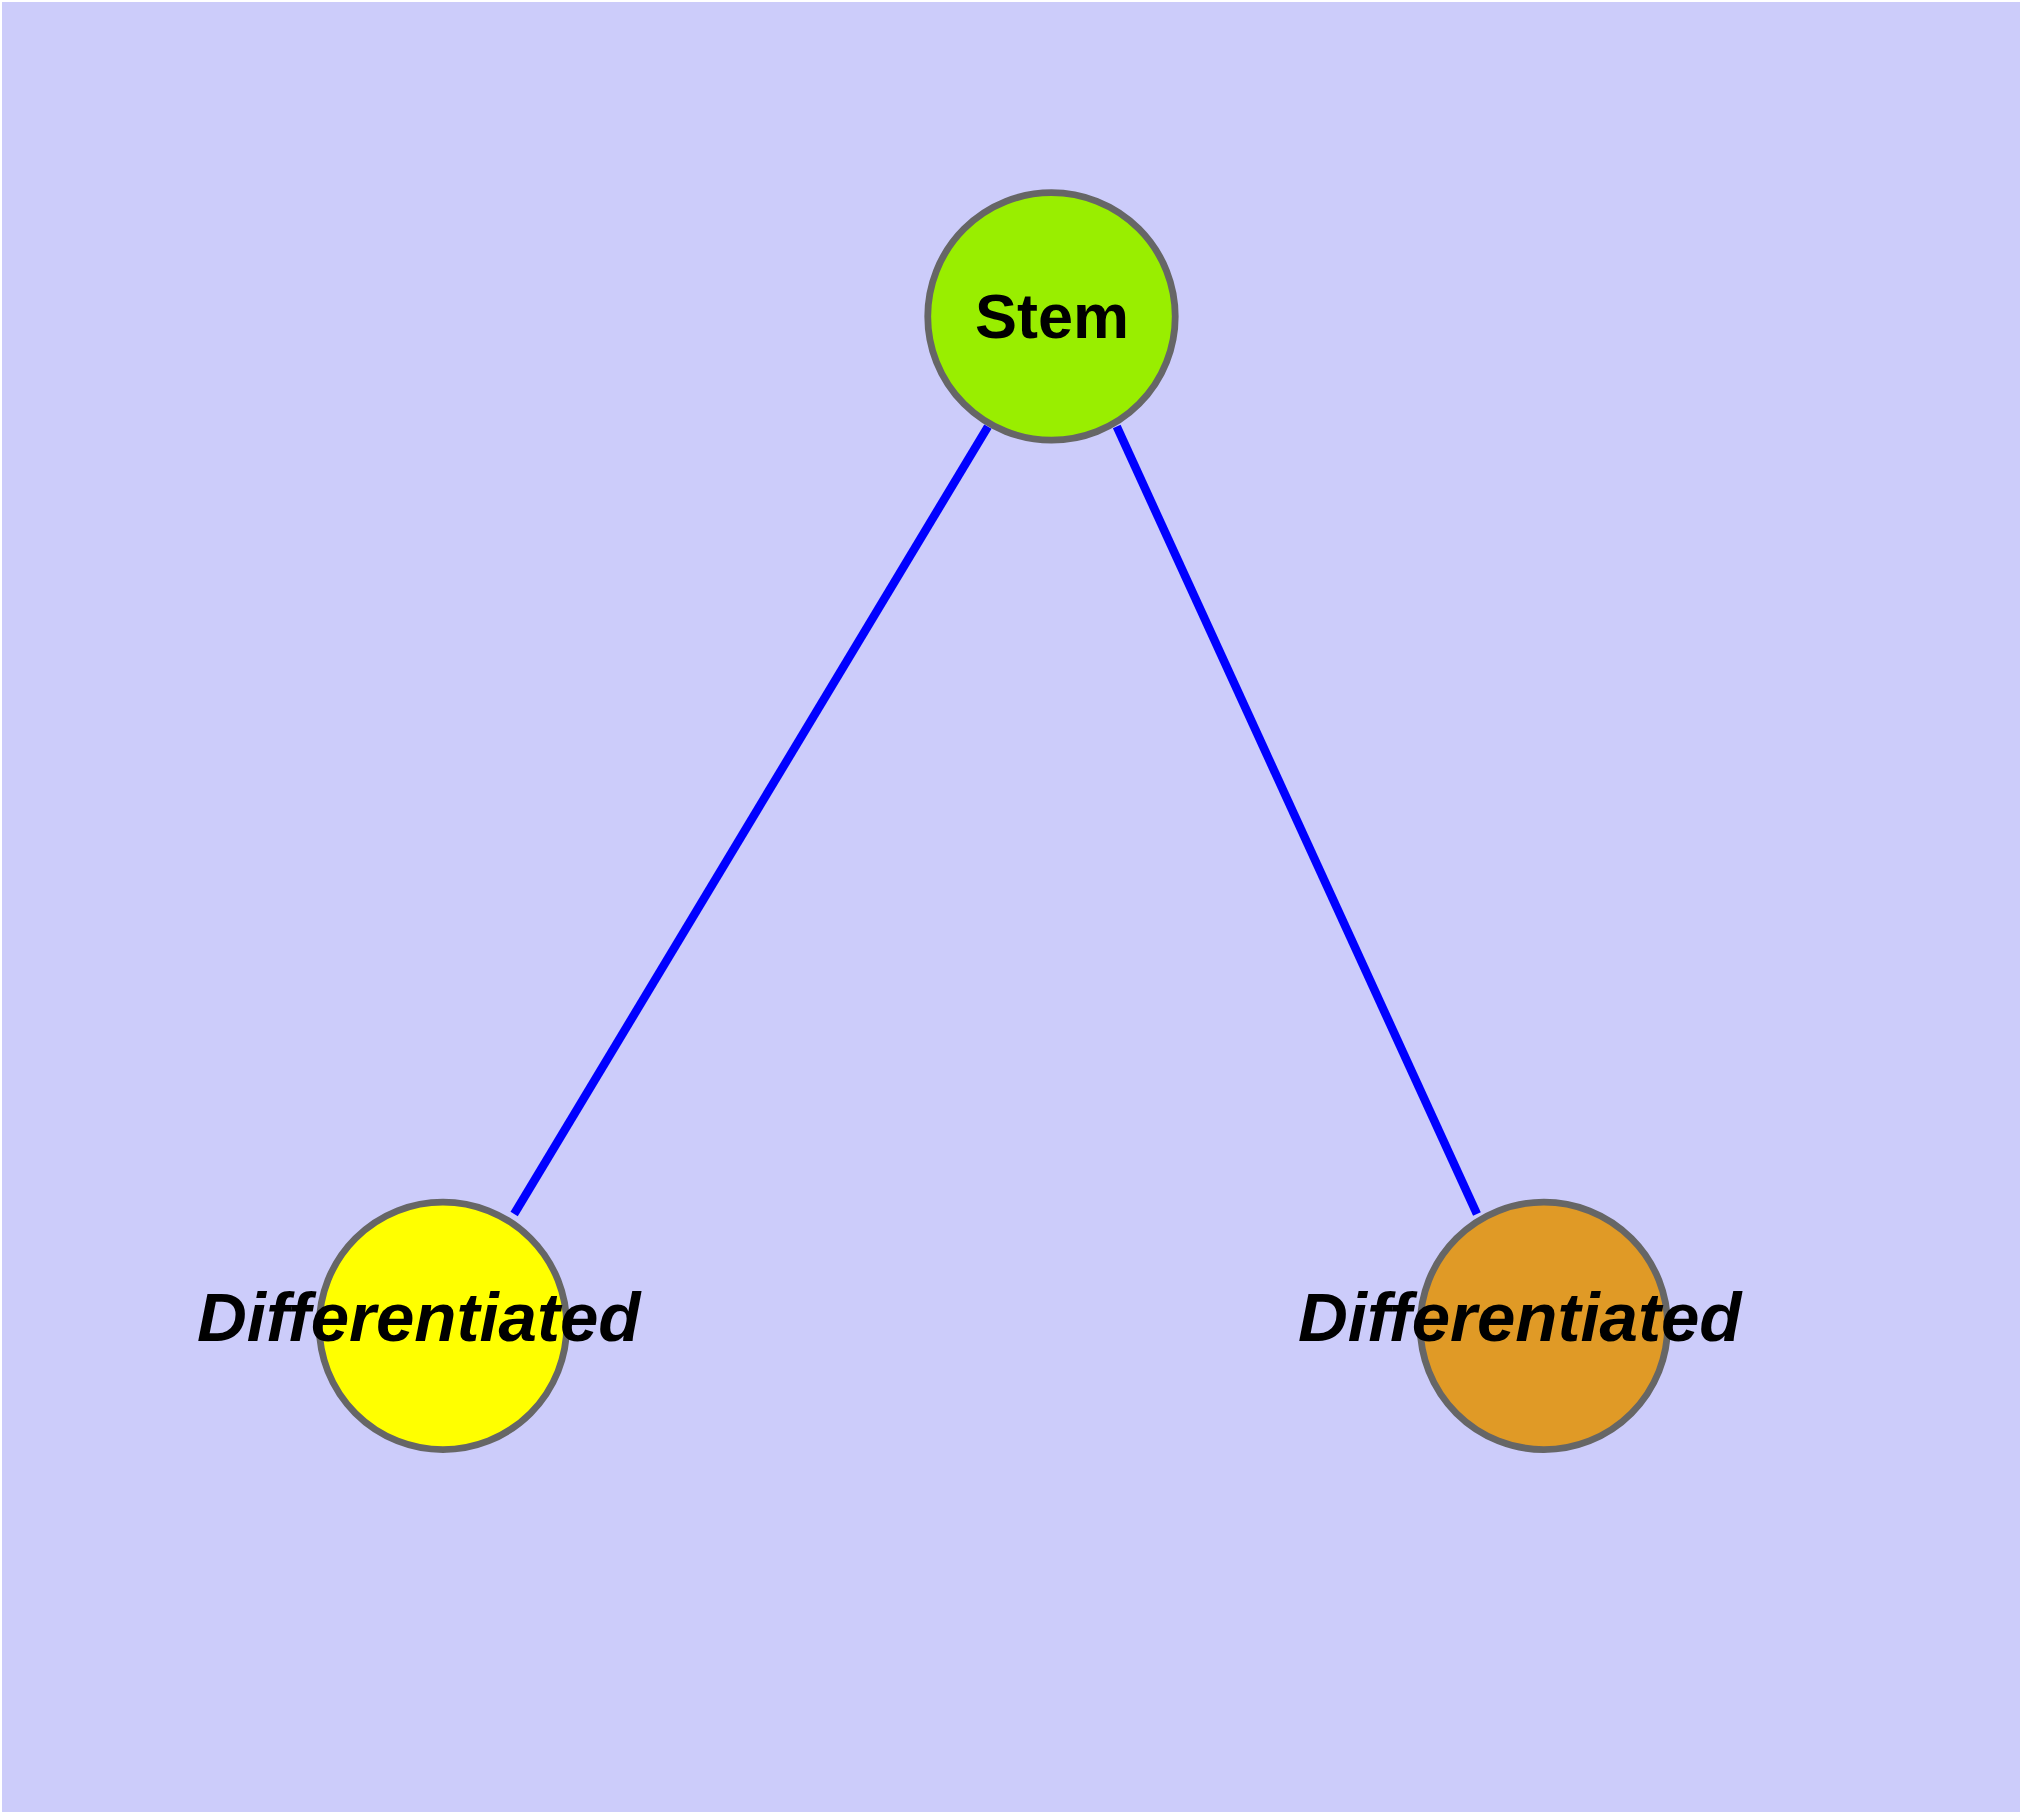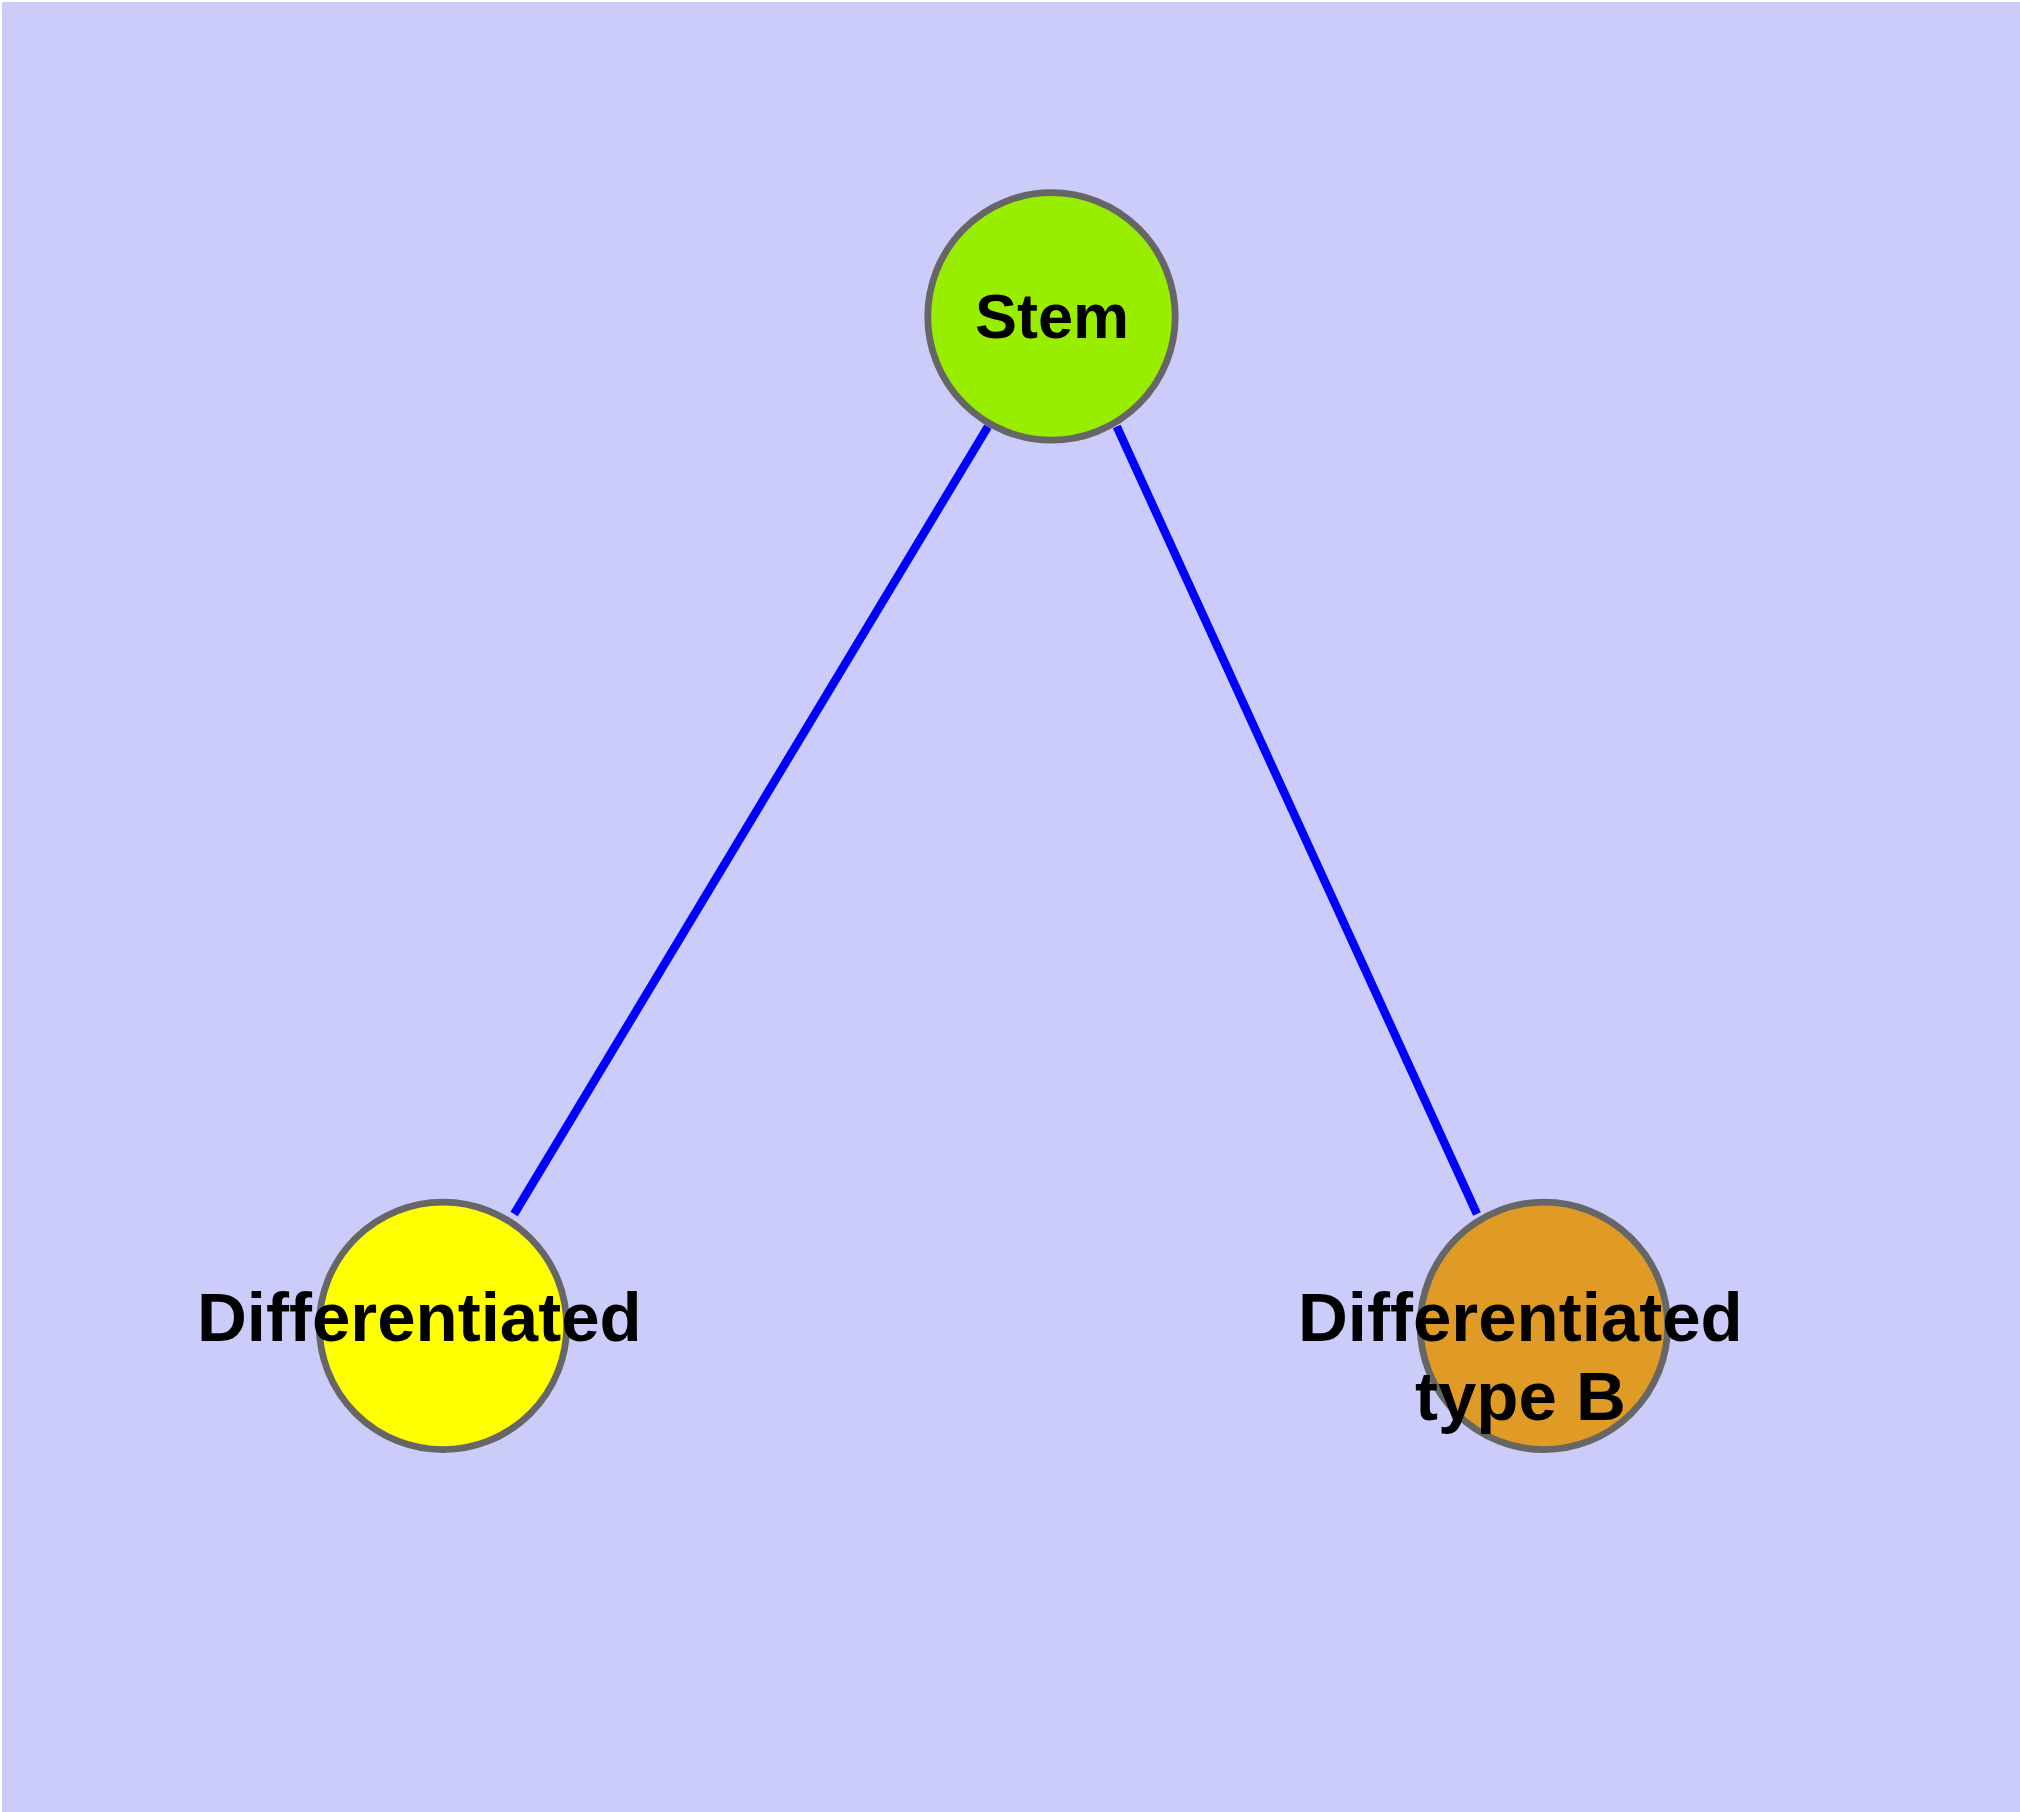--- a/index.html
+++ b/index.html
@@ -41,20 +41,21 @@
     line-height: 1.15;
     white-space: pre;
     pointer-events: none;
     -webkit-font-smoothing: antialiased;
   }
   .node-label.root {
     font-size: 63px;
   }
   .node-label.leaf {
     font-size: 69px;
+    font-style: italic;
   }
 </style>
 </head>
 <body>
 
 <div id="graph-canvas">
 
   <svg id="graph-svg" viewBox="0 0 2384 2138">
     <g id="edge-layer">
         <line x1="1163" y1="501" x2="604" y2="1430" stroke="#0000ff" stroke-width="10" stroke-linecap="butt"></line>
@@ -63,17 +64,17 @@
     <g id="node-layer">
         <circle cx="1238" cy="371" r="146" fill="#99ee00" stroke="#666666" stroke-width="8"></circle>
         <circle cx="520" cy="1562" r="146" fill="#ffff00" stroke="#666666" stroke-width="8"></circle>
         <circle cx="1819" cy="1562" r="146" fill="#e09a26" stroke="#666666" stroke-width="8"></circle>
       </g>
   </svg>
 
   <div id="label-layer">
       <div class="node-label root" style="font-size: 63px; color: rgb(0, 0, 0); left: 973px; top: 278px;"><div>Stem</div></div>
       <div class="node-label leaf" style="font-size: 69px; color: rgb(0, 0, 0); left: 195px; top: 1276px;"><div>Differentiated</div></div>
-      <div class="node-label leaf" style="font-size: 69px; color: rgb(0, 0, 0); left: 1296px; top: 1276px;"><div>Differentiated</div><div>type B</div></div>
+      <div class="node-label leaf" style="font-size: 69px; color: rgb(0, 0, 0); left: 1296px; top: 1276px;"><div>Differentiated</div></div>
     </div>
 
 </div>
 
 
 </body></html>

